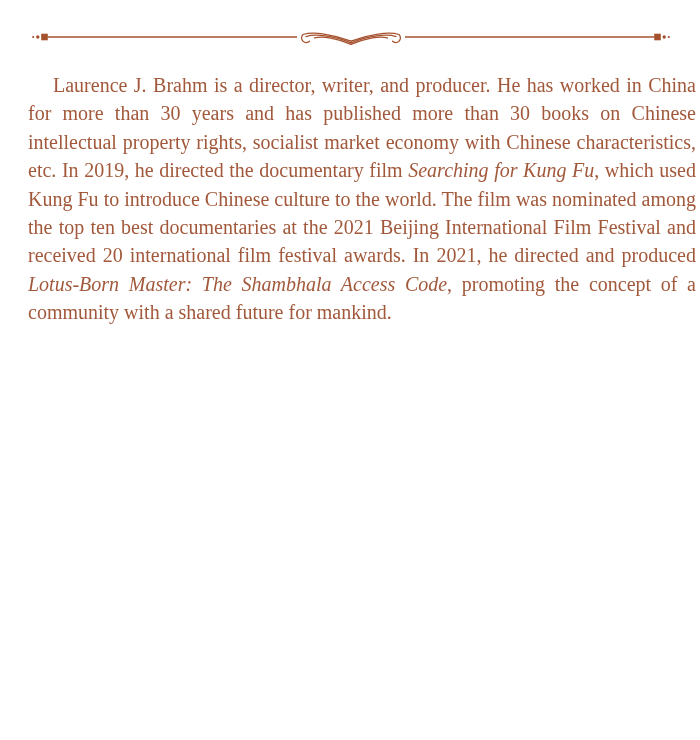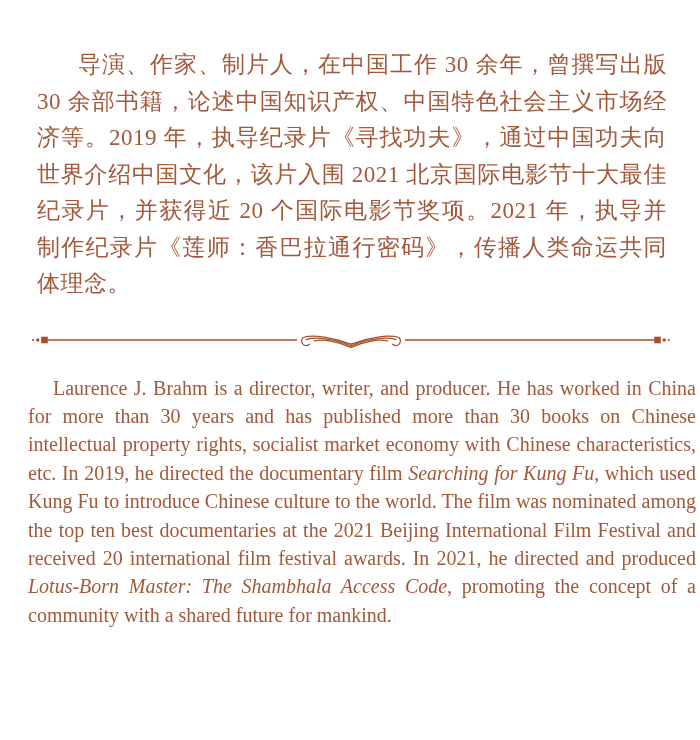--- a/index.html
+++ b/index.html
@@ -46,21 +46,20 @@
     text-indent: 25px;
     color: var(--ink);
   }
   .en-paragraph .italic { font-style: italic; }
 </style>
 </head>
 <body>
 
 <div class="page">
 
-  <p class="cn-paragraph">导演、作家、制片人，在中国工作 30 余年，曾撰写出版 30 余部书籍，论述中国知识产权、中国特色社会主义市场经济等。2019 年，执导纪录片《寻找功夫》，通过中国功夫向世界介绍中国文化，该片入围 2021 北京国际电影节十大最佳纪录片，并获得近 20 个国际电影节奖项。2021 年，执导并制作纪录片《莲师：香巴拉通行密码》，传播人类命运共同体理念。</p>
 
   <div class="divider">
     <svg width="640" height="26" viewBox="0 0 640 26">
 
       <g fill="var(--rule)">
         <circle cx="2.2" cy="13" r="1.1"></circle>
         <circle cx="6.8" cy="13" r="1.7"></circle>
         <rect x="10.2" y="9.7" width="6.6" height="6.6"></rect>
       </g>
 

